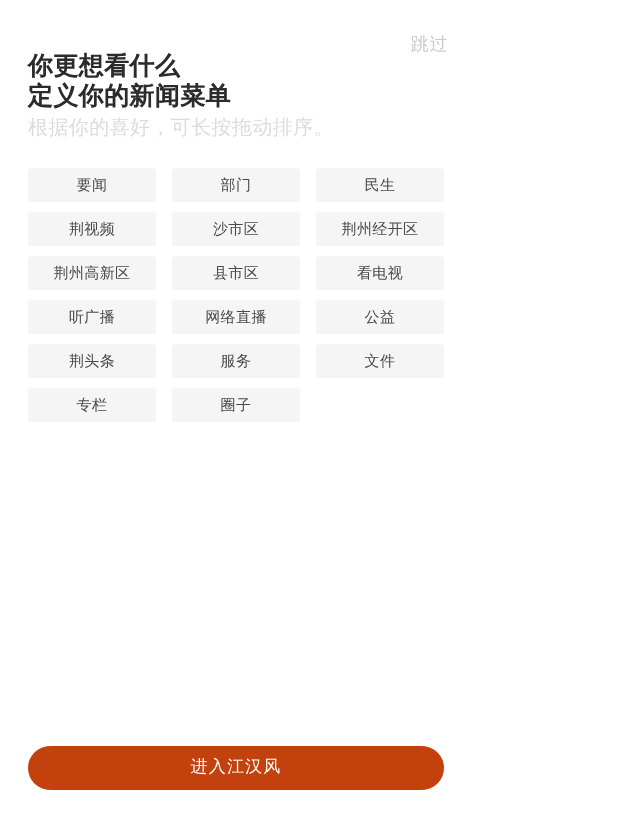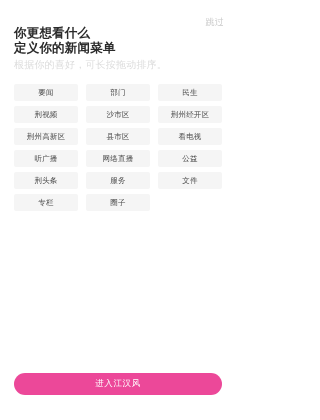--- a/index.html
+++ b/index.html
@@ -99,21 +99,21 @@
     position: absolute;
     left: 14px;
     right: 14px;
     bottom: 25px;
   }
   .cta {
     width: 100%;
     height: 22px;
     border: none;
     border-radius: 11px;
-    background: #ec4899;
+    background: #c2410c;
     color: #ffffff;
     font-size: 8.5px;
     letter-spacing: 0.6px;
     font-family: inherit;
     cursor: pointer;
     display: flex;
     align-items: center;
     justify-content: center;
   }
 </style>

